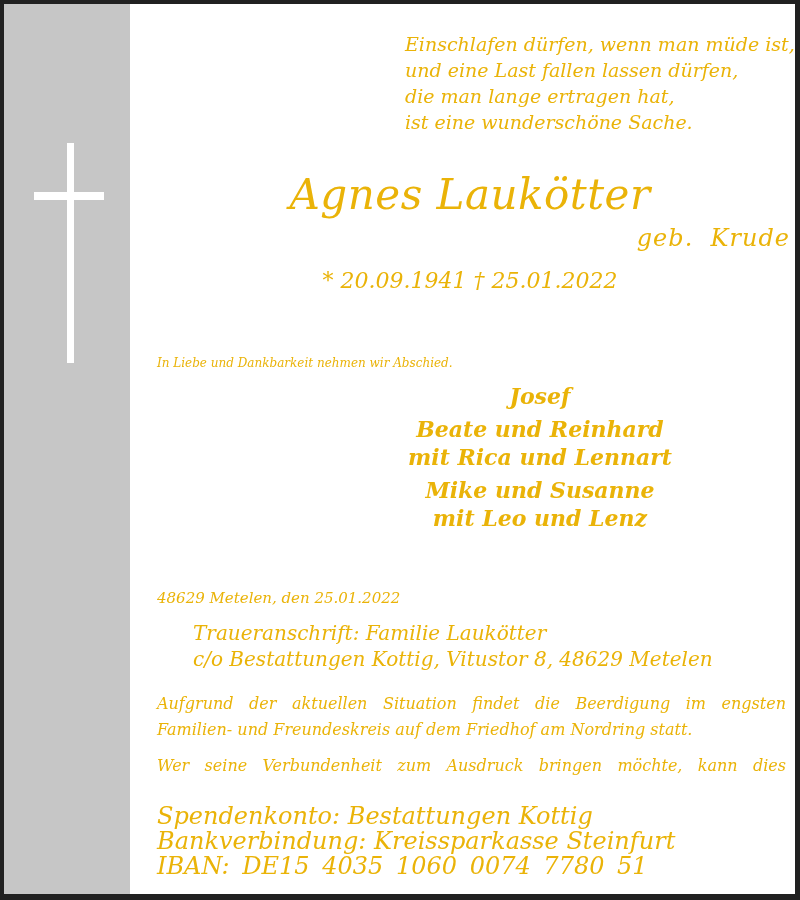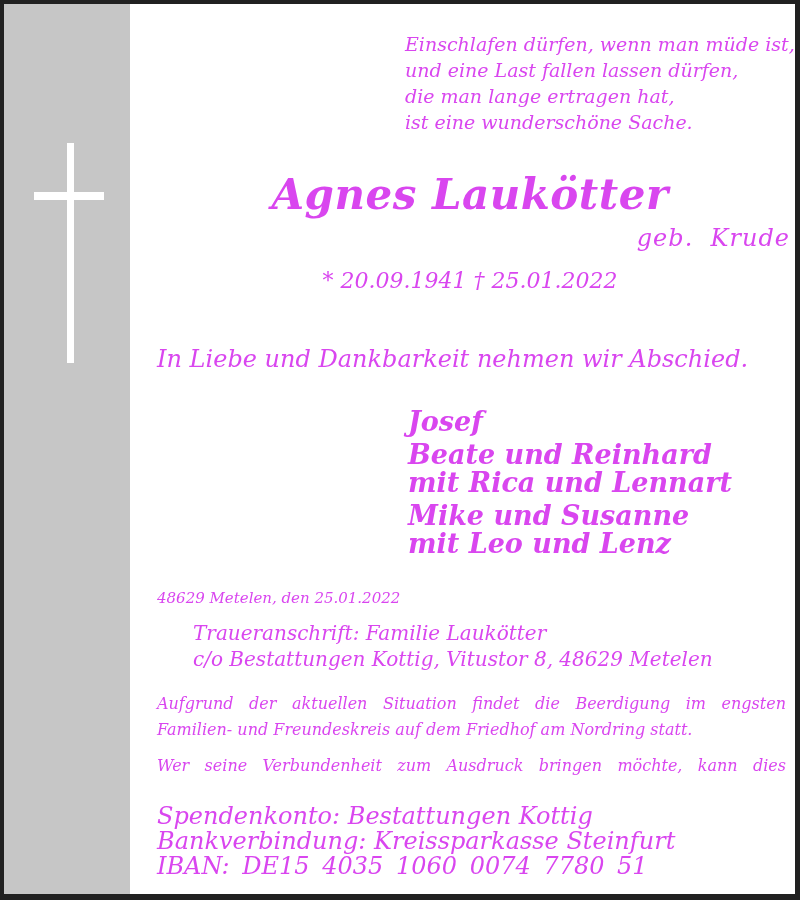--- a/index.html
+++ b/index.html
@@ -5,21 +5,21 @@
 <style>
   * { margin: 0; padding: 0; box-sizing: border-box; }
   html, body { background: #ffffff; }
   .page {
     position: relative;
     width: 800px;
     height: 900px;
     background: #212121;
     font-family: "DejaVu Serif", "Liberation Serif", serif;
     font-style: italic;
-    color: #d946ef;
+    color: #eab308;
     overflow: hidden;
   }
   .paper {
     position: absolute;
     left: 4px; top: 4px;
     width: 791px; height: 890px;
     background: #ffffff;
   }
   .sidebar {
     position: absolute;
@@ -46,45 +46,46 @@
     line-height: 26px;
   }
   .center-block {
     position: absolute;
     left: 150px; right: 10px;
     text-align: center;
   }
   .deceased-name {
     top: 170px;
     font-size: 42px;
-    font-weight: bold;
+    font-weight: normal;
     letter-spacing: 0.5px;
   }
   .maiden-name {
     top: 224px;
     font-size: 24px;
     letter-spacing: 1px;
     text-align: right;
   }
   .dates {
     top: 268px;
     font-size: 22px;
   }
   .dates .death { }
   .farewell {
     position: absolute;
-    left: 157px; top: 345px;
-    font-size: 24px;
+    left: 157px; top: 356px;
+    font-size: 12px;
   }
   .mourners {
     position: absolute;
-    left: 408px; top: 408px;
-    font-size: 27px;
+    left: 408px; top: 382px;
+    font-size: 22px;
     font-weight: bold;
     line-height: 28px;
+    text-align: center;
   }
   .mourner-group { margin-bottom: 5px; }
   .place-date {
     position: absolute;
     left: 157px; top: 589px;
     font-size: 15px;
   }
   .address {
     position: absolute;
     left: 157px; top: 620px;

